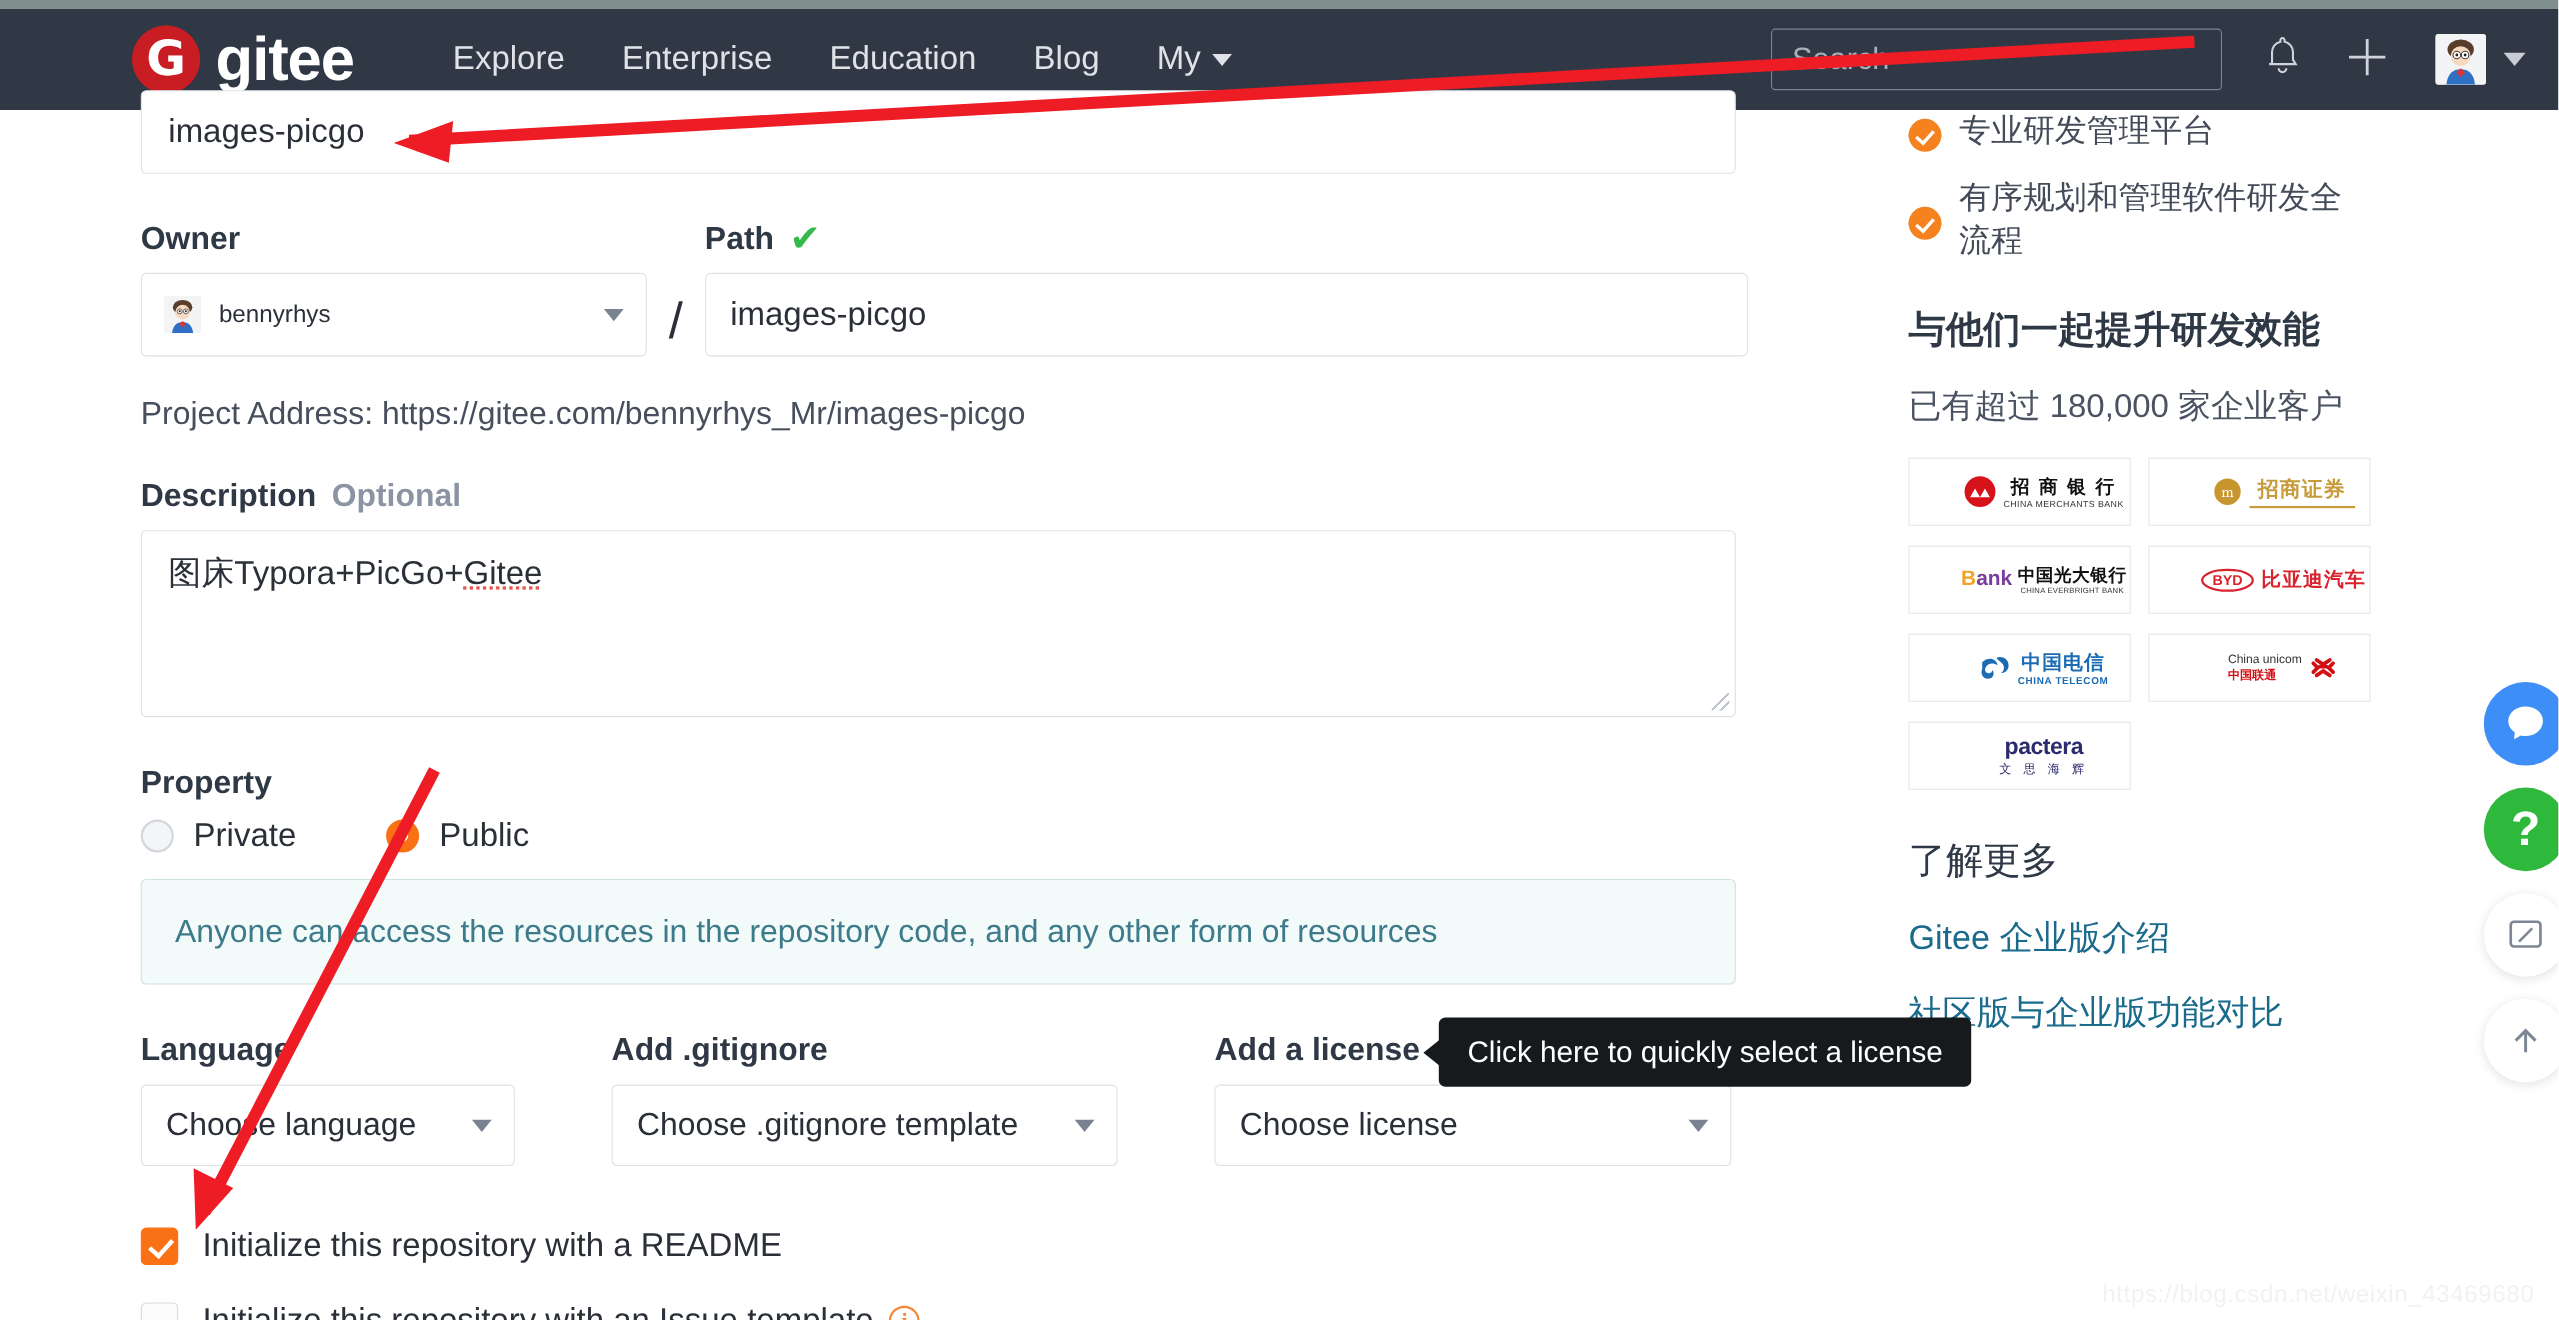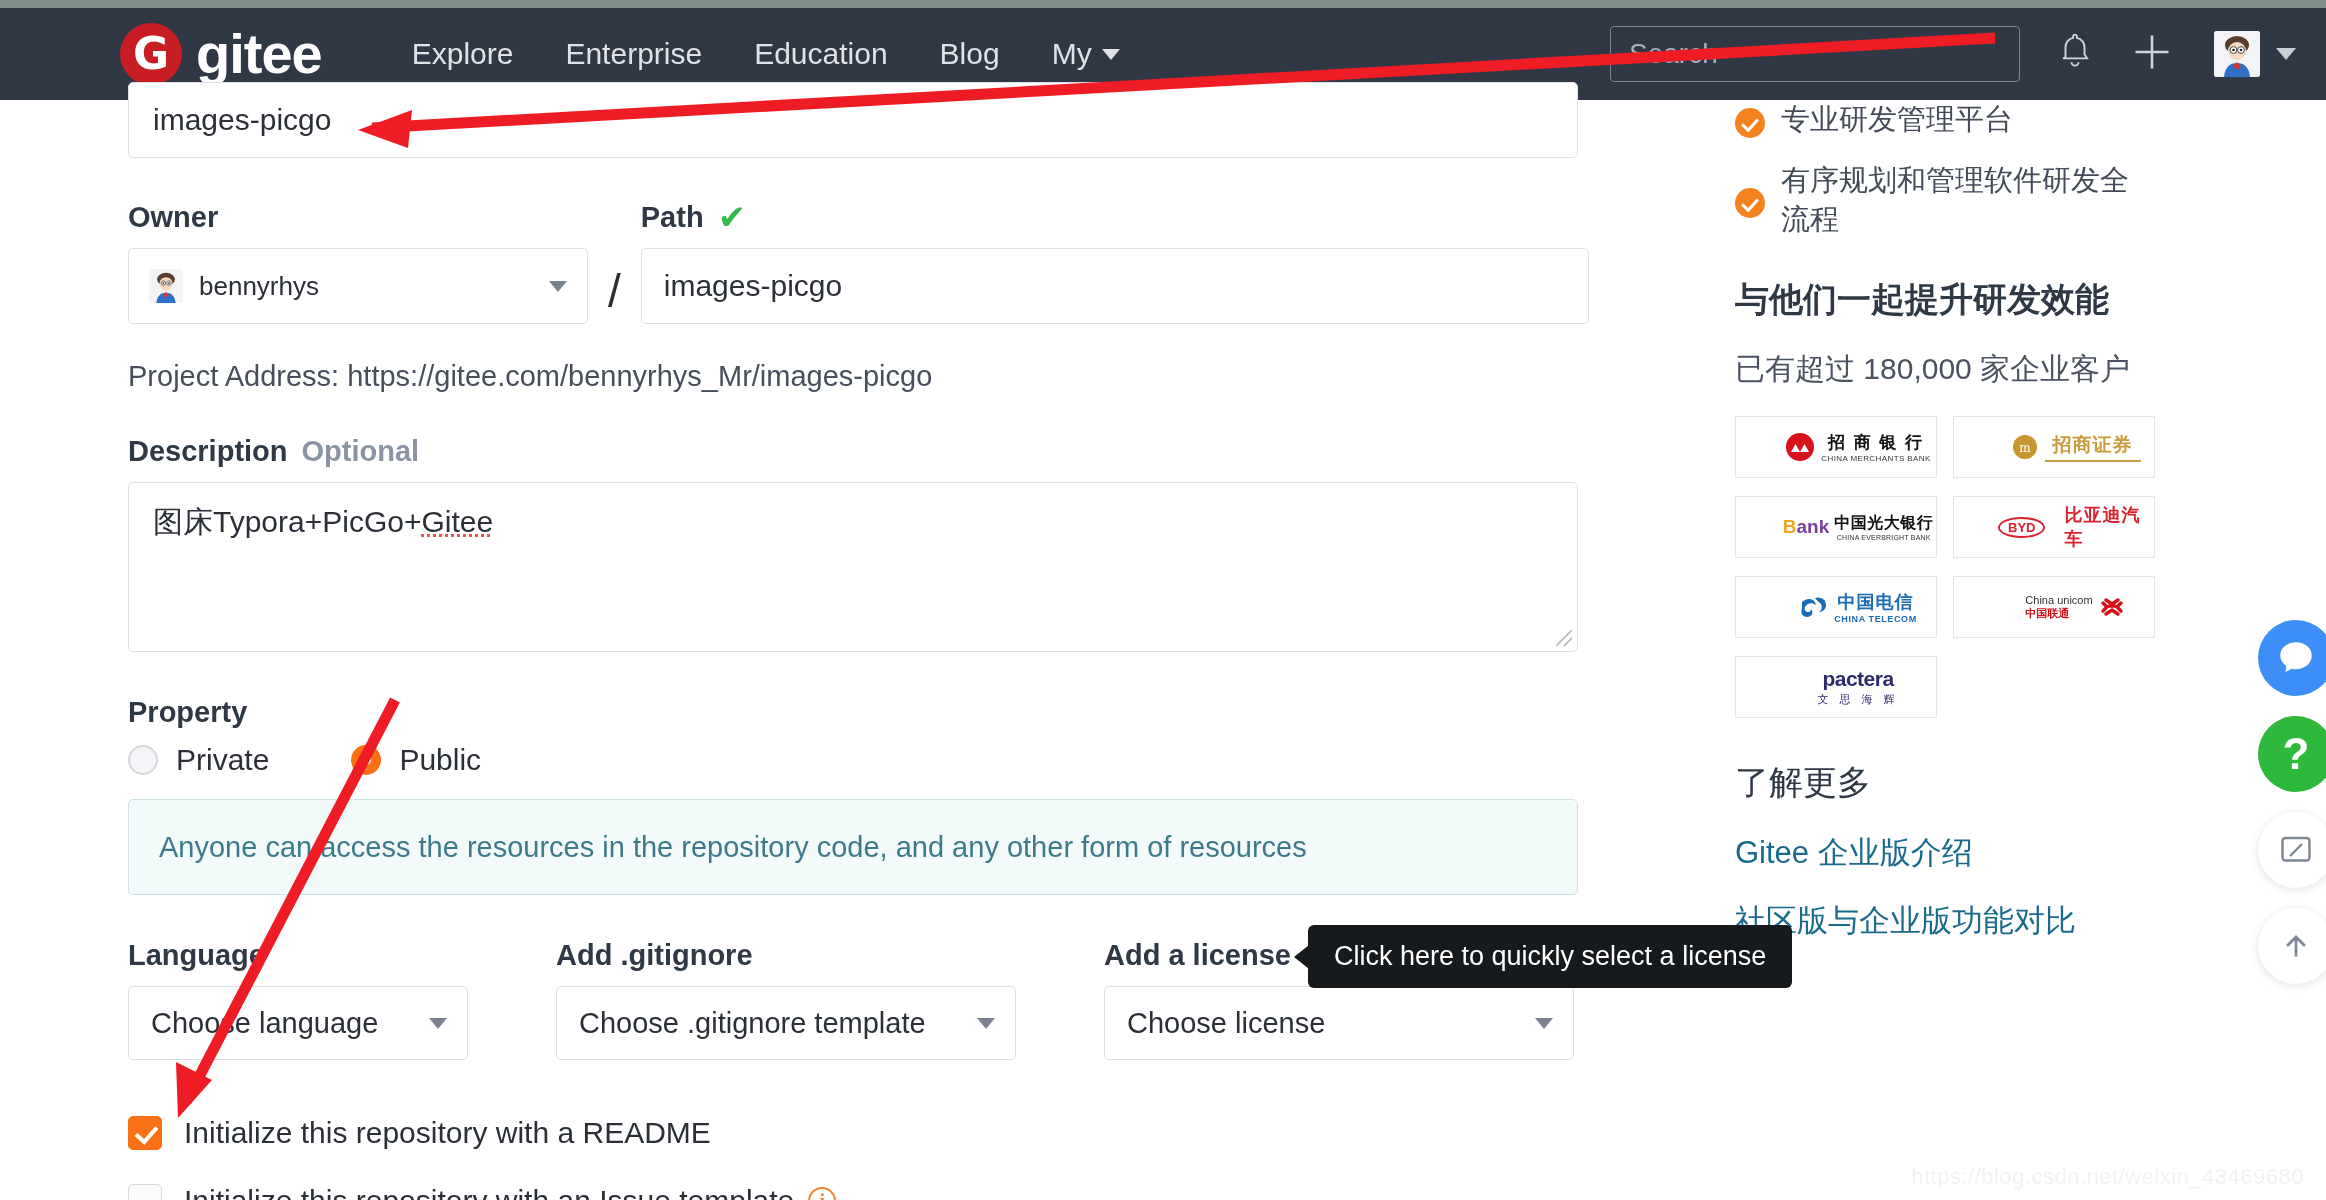--- a/index.html
+++ b/index.html
@@ -76,21 +76,21 @@
     font-family:"Liberation Sans", sans-serif;
   }
   .row { display:flex; align-items:flex-end; }
 
   .owner-select {
     width: 460px; height: 76px; border:1px solid #dde1e6; border-radius:5px;
     display:flex; align-items:center; padding: 0 20px; background:#fff; cursor:pointer;
     position:relative;
   }
   .owner-avatar { width:34px;height:34px;border-radius:3px;overflow:hidden;margin-right:16px;flex:none; position:relative;}
-  .owner-name { font-size:26px; color:#2a2f38; }
+  .owner-name { font-size:22px; color:#2a2f38; }
   .sel-caret {
     position:absolute; right:20px; top:50%; margin-top:-5px;
     width:0;height:0;border-left:9px solid transparent;border-right:9px solid transparent;
     border-top:11px solid #7a8290;
   }
   .slash { font-size:46px; color:#2a2f38; margin: 0 20px 6px 20px; font-weight:300;}
   .path-input { width: 948px; height: 76px; border:1px solid #dde1e6; border-radius:5px;
     font-size:30px;color:#2a2f38;padding:0 22px;outline:none;background:#fff;
     font-family:"Liberation Sans", sans-serif;}
   .check-green { color:#35b94a; font-size:34px; line-height:1; font-weight:bold; }
@@ -428,21 +428,21 @@
       <div class="logo-cell">
         <span style="font-size:19px;font-weight:bold;margin-right:5px;flex:none;"><span style="color:#f0a427;">B</span><span style="color:#7a3f9d;">ank</span></span>
         <div style="display:flex;flex-direction:column;align-items:center;">
           <span style="font-size:16px;font-weight:bold;color:#111;letter-spacing:.5px;">中国光大银行</span>
           <span style="font-size:7px;color:#333;letter-spacing:.2px;">CHINA EVERBRIGHT BANK</span>
         </div>
       </div>
 
       <div class="logo-cell">
         <span style="border:2px solid #d9232e;border-radius:50%;padding:1px 8px;color:#d9232e;font-size:13px;font-weight:bold;margin-right:7px;flex:none;">BYD</span>
-        <span style="font-size:18px;font-weight:bold;color:#d9232e;letter-spacing:1px;margin-left:12px;">比亚迪汽车</span>
+        <span style="font-size:18px;font-weight:bold;color:#d9232e;letter-spacing:1px;">比亚迪汽车</span>
       </div>
 
       <div class="logo-cell">
         <svg width="30" height="26" viewBox="0 0 30 26" style="margin-right:5px;flex:none;">
           <path d="M3 8c5-5 13-4 14 3-4-3-9-2-11 2-1 2 0 5 3 5 2 0 3-1 3-3 3 3 1 8-4 8-4 0-7-4-5-9z" fill="#1b6cb3"></path>
           <path d="M16 4c5-2 11 1 11 7 0 4-3 7-7 7 3-2 4-6 1-9-2-2-4-3-5-5z" fill="#1b6cb3"></path>
         </svg>
         <div style="display:flex;flex-direction:column;align-items:center;">
           <span style="font-size:18px;font-weight:bold;color:#1b6cb3;letter-spacing:1px;font-family:'DejaVu Serif',serif;">中国电信</span>
           <span style="font-size:9px;font-weight:bold;color:#1b6cb3;letter-spacing:.6px;">CHINA TELECOM</span>

